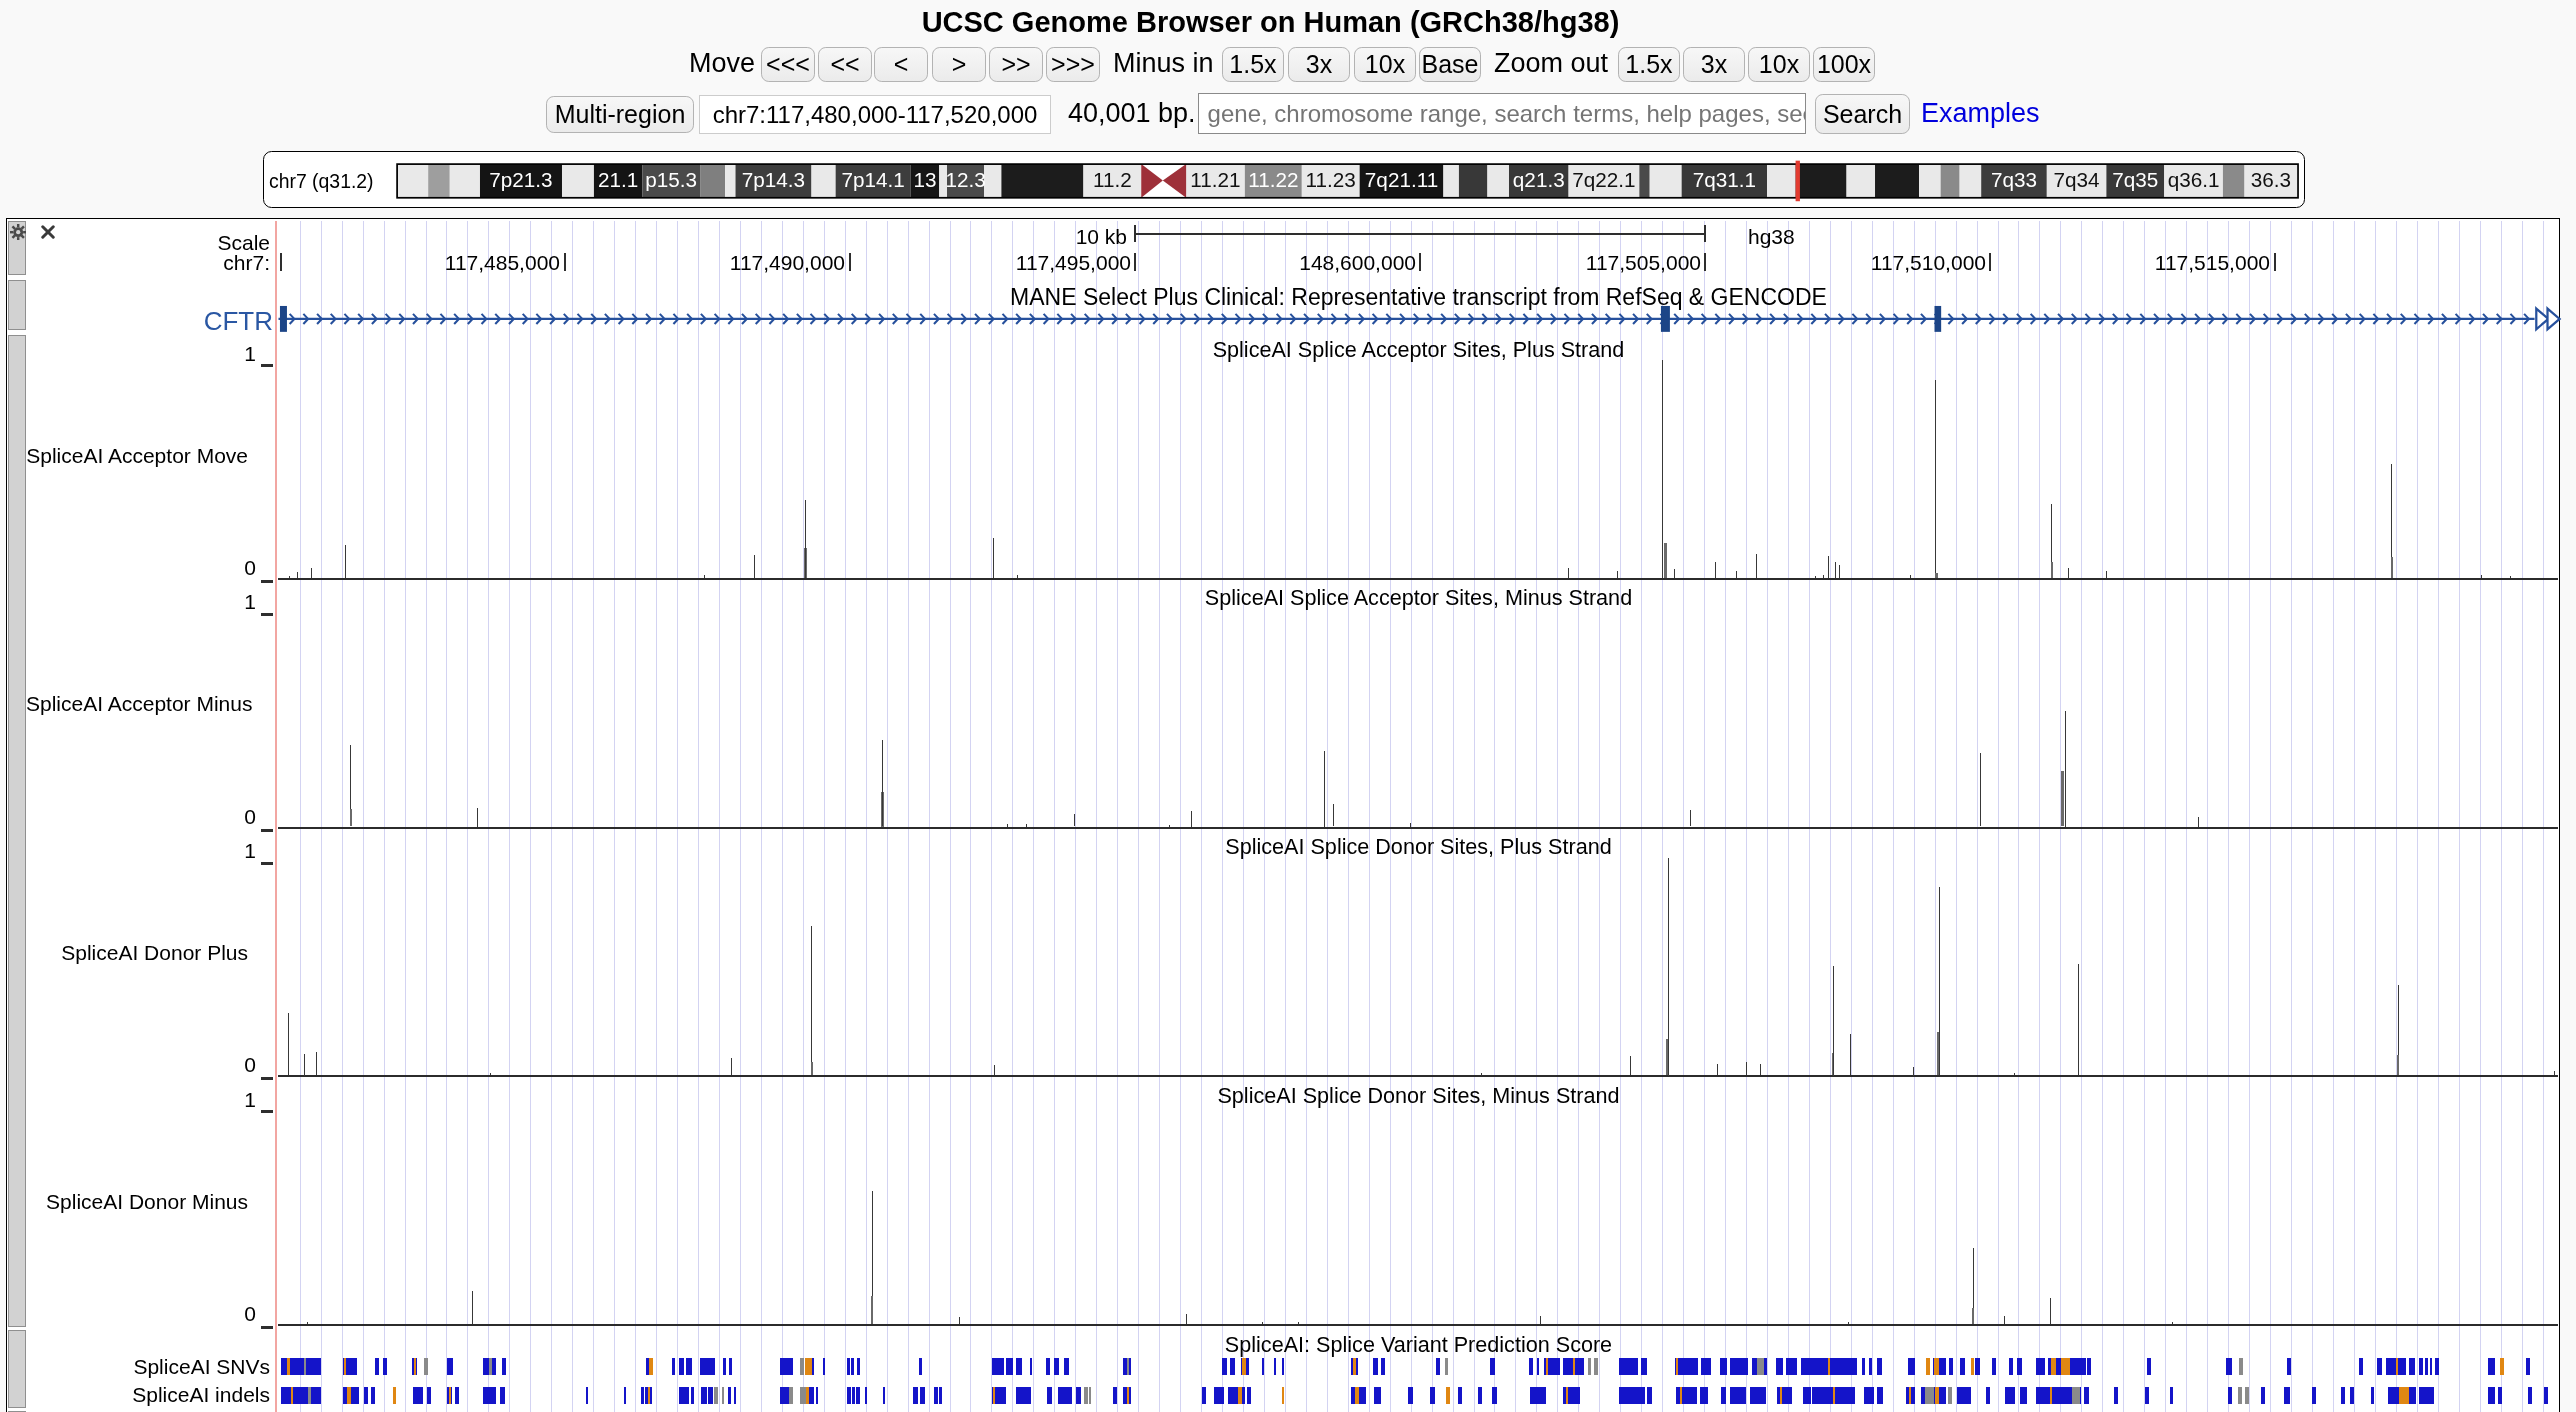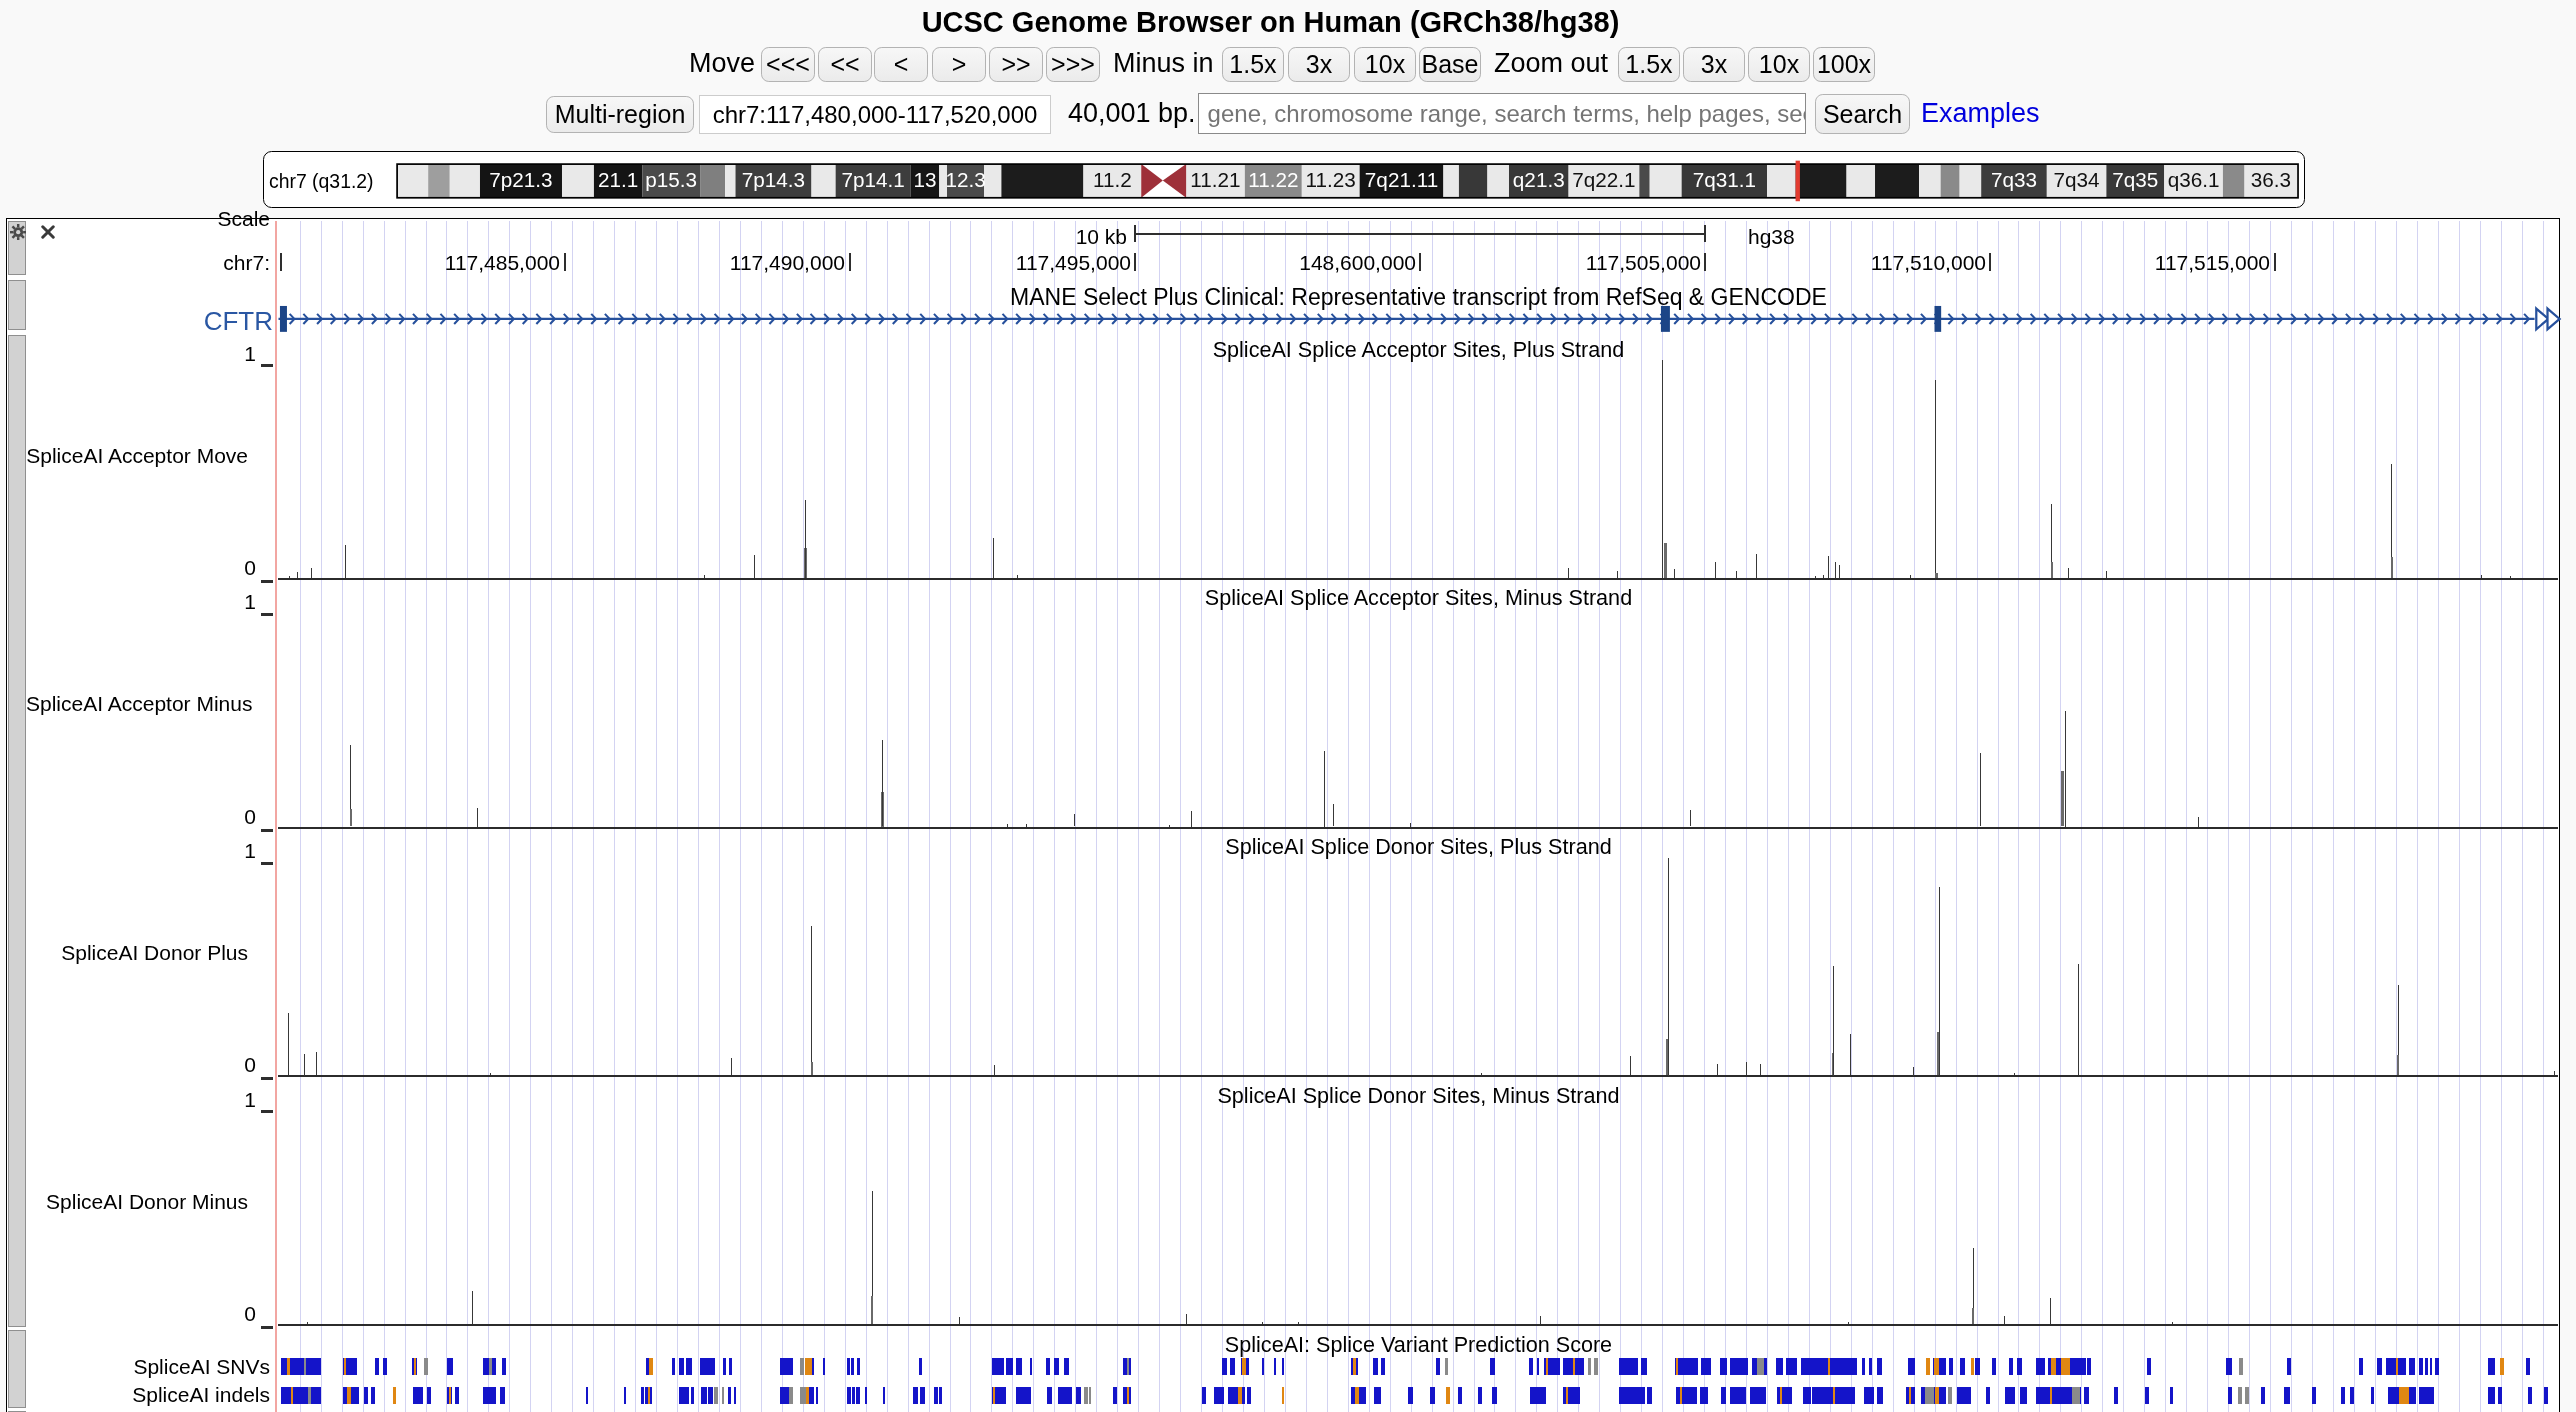--- a/index.html
+++ b/index.html
@@ -257,21 +257,21 @@
     <i style="left:2396px"></i>
     <i style="left:2417px"></i>
     <i style="left:2438px"></i>
     <i style="left:2459px"></i>
     <i style="left:2480px"></i>
     <i style="left:2501px"></i>
     <i style="left:2522px"></i>
     <i style="left:2543px"></i>
   </div>
 <div class="pink"></div>
-<div class="imtxt" style="right:2306px;top:207px;text-align:left">Scale</div>
+<div class="imtxt" style="right:2306px;top:231px;text-align:left">Scale</div>
 <div class="imtxt" style="right:2306px;top:251px;text-align:right">chr7:</div>
 <div class="hbar" style="left:1134px;top:233px;width:570px"></div>
 <div class="vtick" style="left:1134px;top:225px;height:17.3px"></div>
 <div class="vtick" style="left:1704px;top:225px;height:17.3px"></div>
 <div class="imtxt" style="right:1449px;top:225px;">10 kb</div>
 <div class="imtxt" style="left:1748px;top:225px">hg38</div>
 <div class="vtick" style="left:280px;top:253px;height:18px"></div>
 <div class="vtick" style="left:564px;top:253px;height:18px"></div>
 <div class="imtxt" style="right:2016px;top:251px;text-align:right">117,485,000</div>
 <div class="vtick" style="left:849px;top:253px;height:18px"></div>

